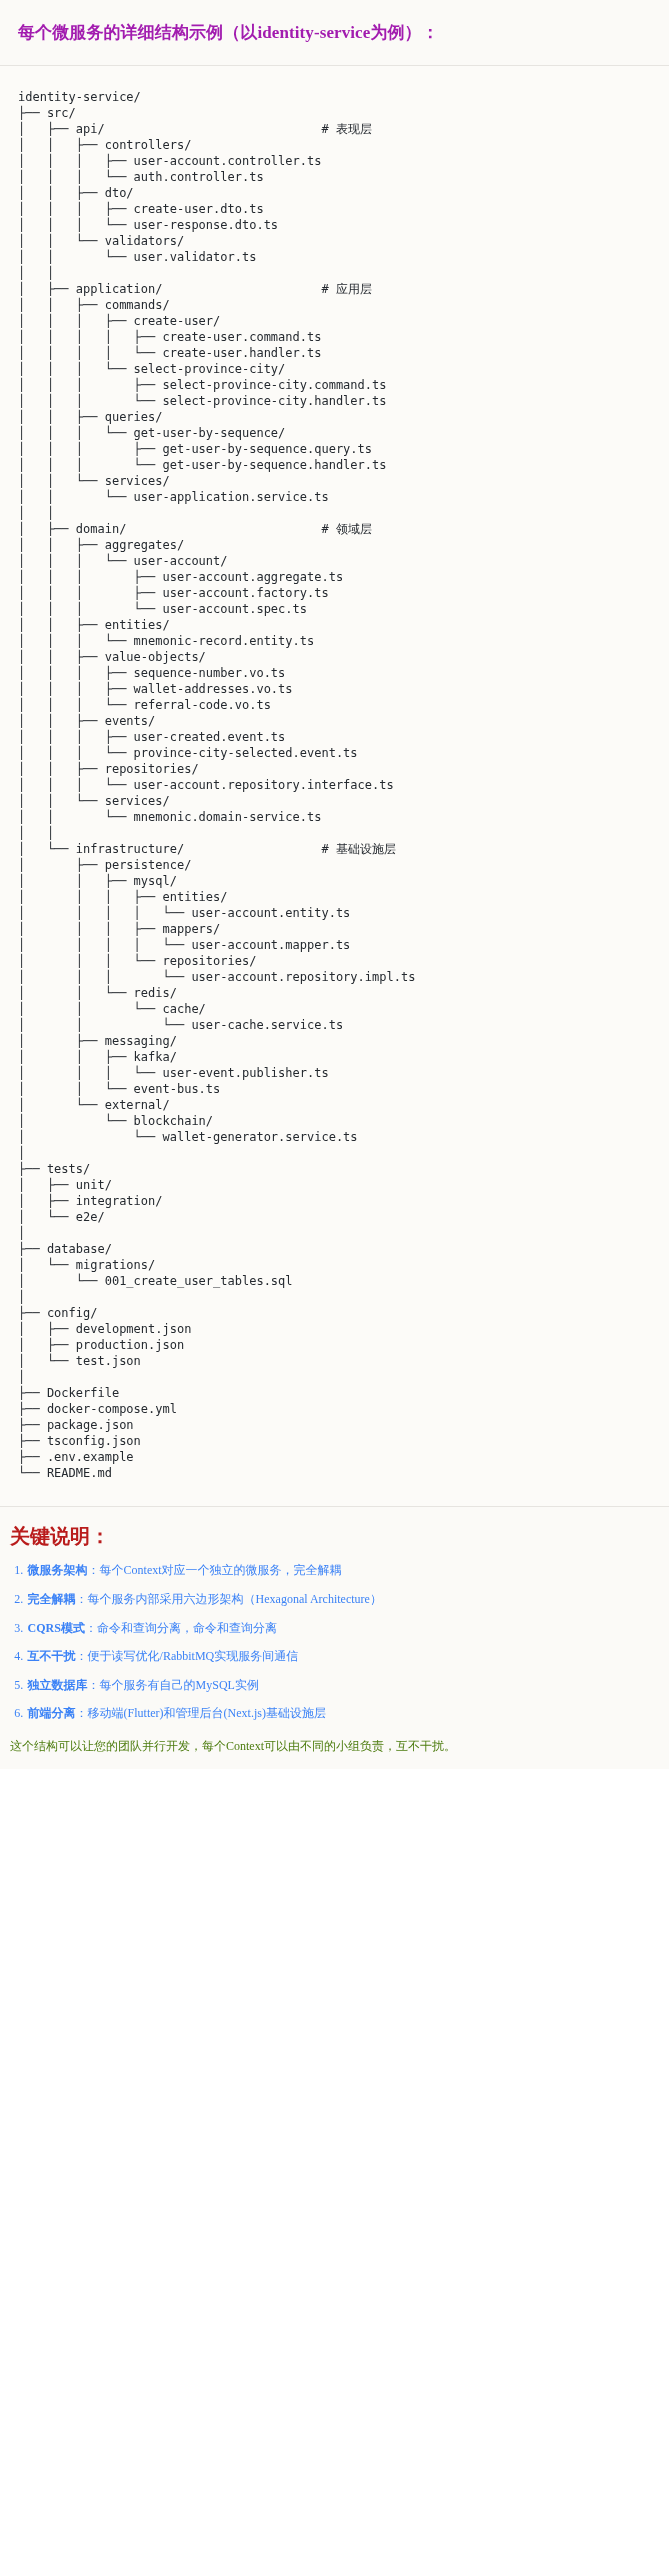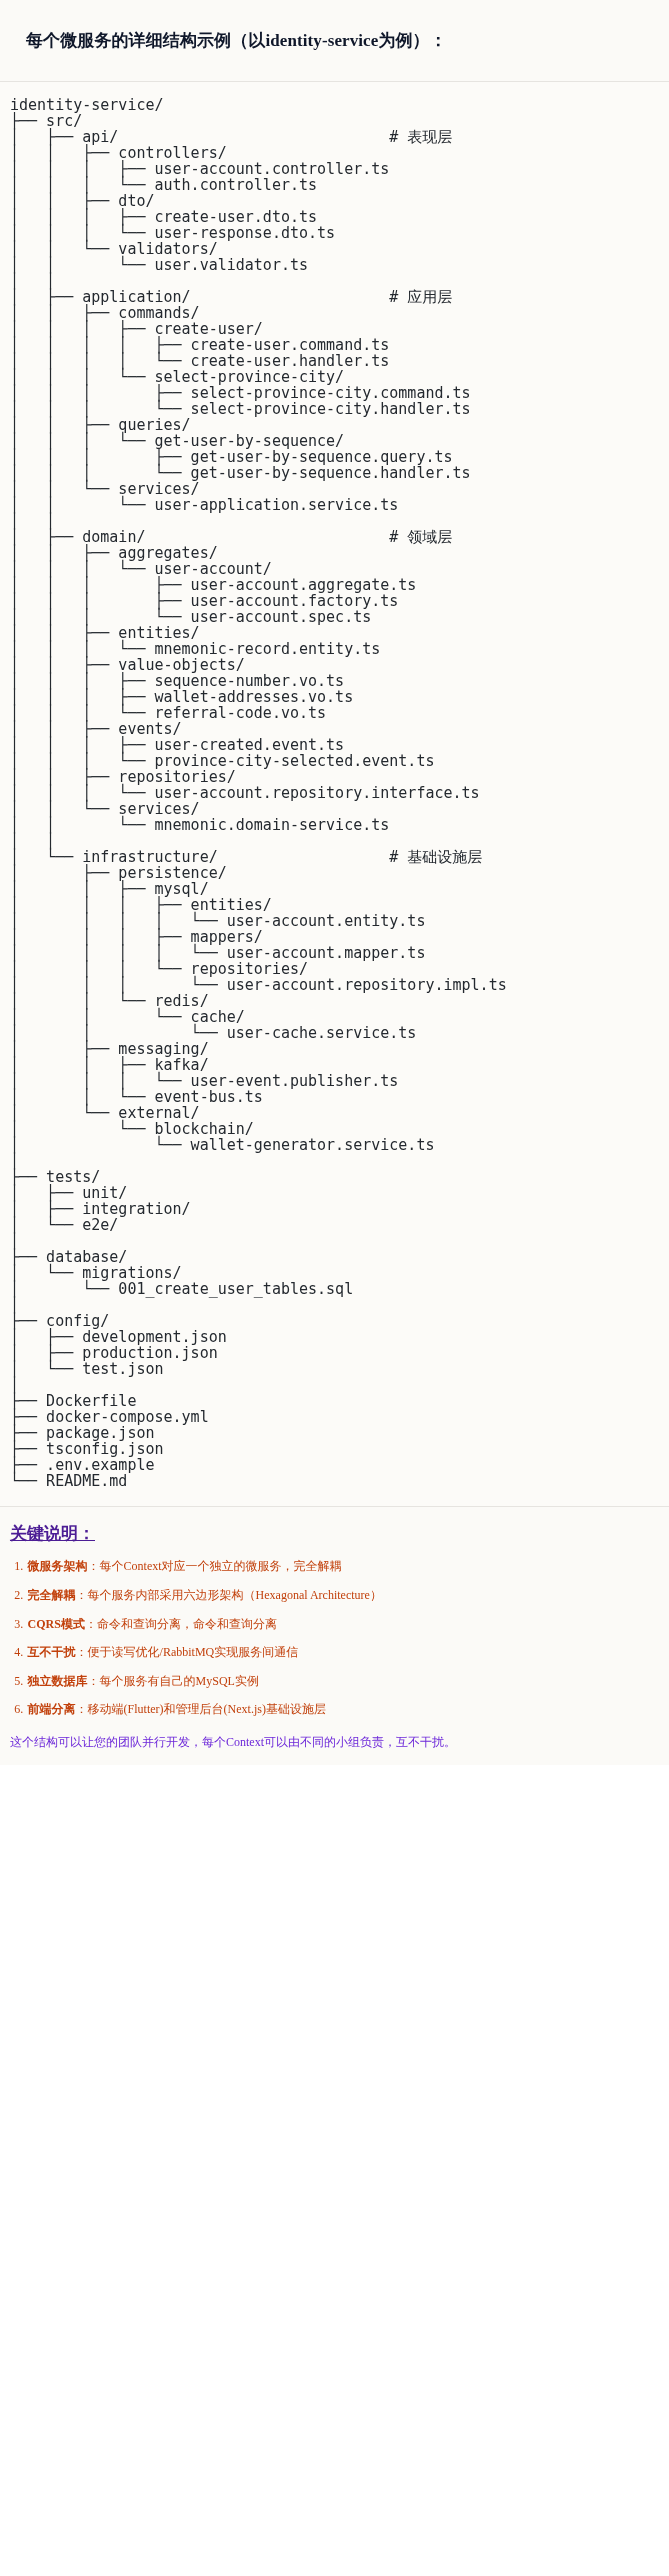--- a/index.html
+++ b/index.html
@@ -27,80 +27,79 @@
     padding: 13.8px 10px 12.5px 10px;
     border-bottom: 0.6px solid #e6e4e0;
     box-sizing: border-box;
   }
   .heading-title {
     font-family: "Liberation Serif", serif;
     font-weight: 700;
     font-size: 17px;
     line-height: 1.35;
     letter-spacing: 0.1px;
-    color: #0f172a;
-    margin: 16px;
+    color: #a21caf;
+    margin: 8px;
   }
 
   
   .tree-block {
     background: #fcfbf8;
     padding: 15px 10px 16.3px 10px;
     box-sizing: border-box;
     border-bottom: 0.6px solid #e6e4e0;
   }
   pre.tree {
-    margin: 0;
+    margin: 8px;
     font-family: "DejaVu Sans Mono", "Liberation Mono", monospace;
-    font-size: 15px;
+    font-size: 12px;
     line-height: 16px;
     color: #24292f;
     white-space: pre;
     tab-size: 4;
     letter-spacing: 0px;
   }
 
   
   .notes-band {
     background: #fbfaf7;
     padding: 16.3px 10px 13.8px 10px;
     box-sizing: border-box;
   }
   .notes-title {
     font-family: "Liberation Serif", serif;
     font-weight: 700;
-    font-size: 17px;
+    font-size: 20px;
     line-height: 1.3;
-    color: #4c1d95;
+    color: #b91c1c;
     margin: 0 0 12.5px 0;
-    text-decoration: underline;
   }
   ol.notes-list {
     margin: 0 0 11.3px 0;
     padding: 0 0 0 16.3px;
     list-style: decimal;
     font-family: "Liberation Serif", serif;
     font-size: 12px;
     line-height: 1.5;
-    color: #c2410c;
+    color: #3b82f6;
   }
   ol.notes-list li {
     margin: 0 0 10.6px 0;
     padding-left: 1.3px;
   }
   ol.notes-list li:last-child { margin-bottom: 0; }
   .nk {
     font-weight: 700;
     font-family: "Liberation Serif", serif;
   }
   .closing {
     font-family: "Liberation Serif", serif;
     font-size: 12px;
     line-height: 1.5;
-    color: #6d28d9;
+    color: #4d7c0f;
     margin: 15px 0 0 0;
   }
 </style>
 </head>
 <body>
 
 <div class="page">
 
   <div class="heading-band">
     <h1 class="heading-title">每个微服务的详细结构示例（以identity-service为例）：</h1>

